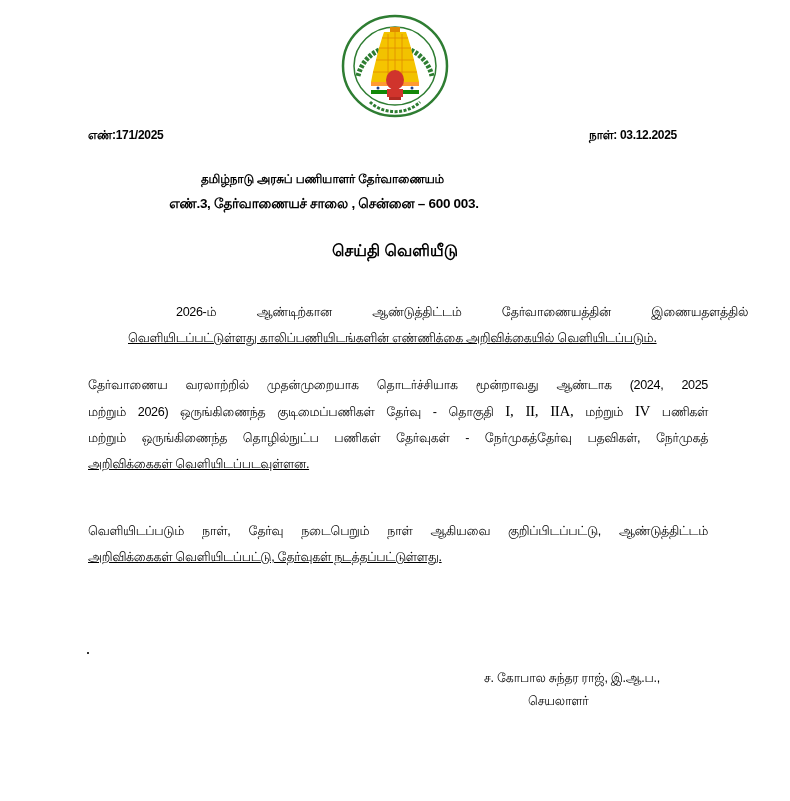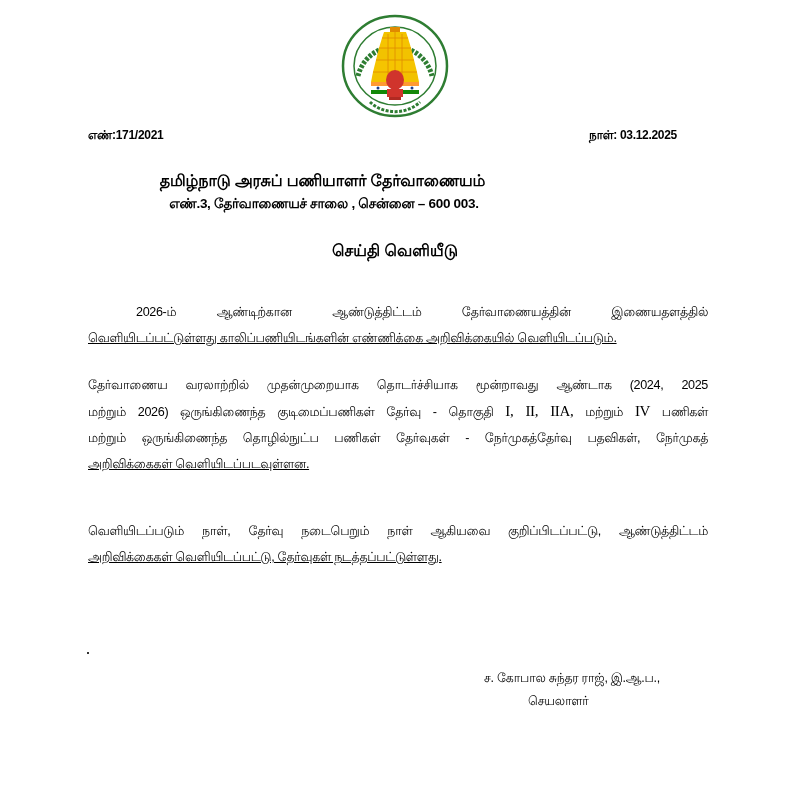--- a/index.html
+++ b/index.html
@@ -37,21 +37,21 @@
       font-size: 12px;
       font-weight: bold;
       letter-spacing: -0.3px;
     }
     .org-title {
       position: absolute;
       left: 0;
       width: 645px;
       text-align: center;
       top: 172px;
-      font-size: 16px;
+      font-size: 12px;
       font-weight: bold;
       letter-spacing: -0.2px;
     }
     .org-address {
       position: absolute;
       left: 0;
       width: 648px;
       text-align: center;
       top: 196px;
       font-size: 13.5px;
@@ -83,21 +83,21 @@
       text-align-last: justify;
       white-space: nowrap;
     }
     .para .line.last {
       text-align-last: left;
       text-decoration: underline;
     }
     .para .line.indent {
       padding-left: 48px;
     }
-    .p1 { top: 299px; }
+    .p1 { top: 299px; margin-left: 40px; }
     .p2 { top: 372px; }
     .p3 { top: 518px; }
     .roman {
       font-family: "Liberation Serif", "DejaVu Serif", serif;
       font-size: 15px;
     }
     .dot-mark {
       position: absolute;
       left: 87px;
       top: 652px;
@@ -154,21 +154,21 @@
     <rect x="31" y="76" width="48" height="4" fill="#138808"></rect>
     <circle cx="38" cy="74" r="1.5" fill="#1a3a8a"></circle>
     <circle cx="72" cy="74" r="1.5" fill="#1a3a8a"></circle>
 
     <ellipse cx="55" cy="66" rx="9" ry="10" fill="#d0342c"></ellipse>
     <rect x="47" y="75" width="16" height="8" fill="#d0342c"></rect>
     <rect x="49" y="83" width="12" height="3" fill="#b02a22"></rect>
   </svg>
 </div>
 
-<div class="ref-no">எண்:171/2021</div>
+<div class="ref-no">எண்:171/2025</div>
 <div class="date">நாள்: 03.12.2025</div>
 
 <div class="org-title">தமிழ்நாடு அரசுப் பணியாளர் தேர்வாணையம்</div>
 <div class="org-address">எண்.3, தேர்வாணையச் சாலை , சென்னை – 600 003.</div>
 
 <div class="doc-title">செய்தி வெளியீடு</div>
 
 <div class="para p1">
   <span class="line indent">2026-ம் ஆண்டிற்கான ஆண்டுத்திட்டம் தேர்வாணையத்தின் இணையதளத்தில்</span>
   <span class="line last">வெளியிடப்பட்டுள்ளது காலிப்பணியிடங்களின் எண்ணிக்கை அறிவிக்கையில் வெளியிடப்படும்.</span>

